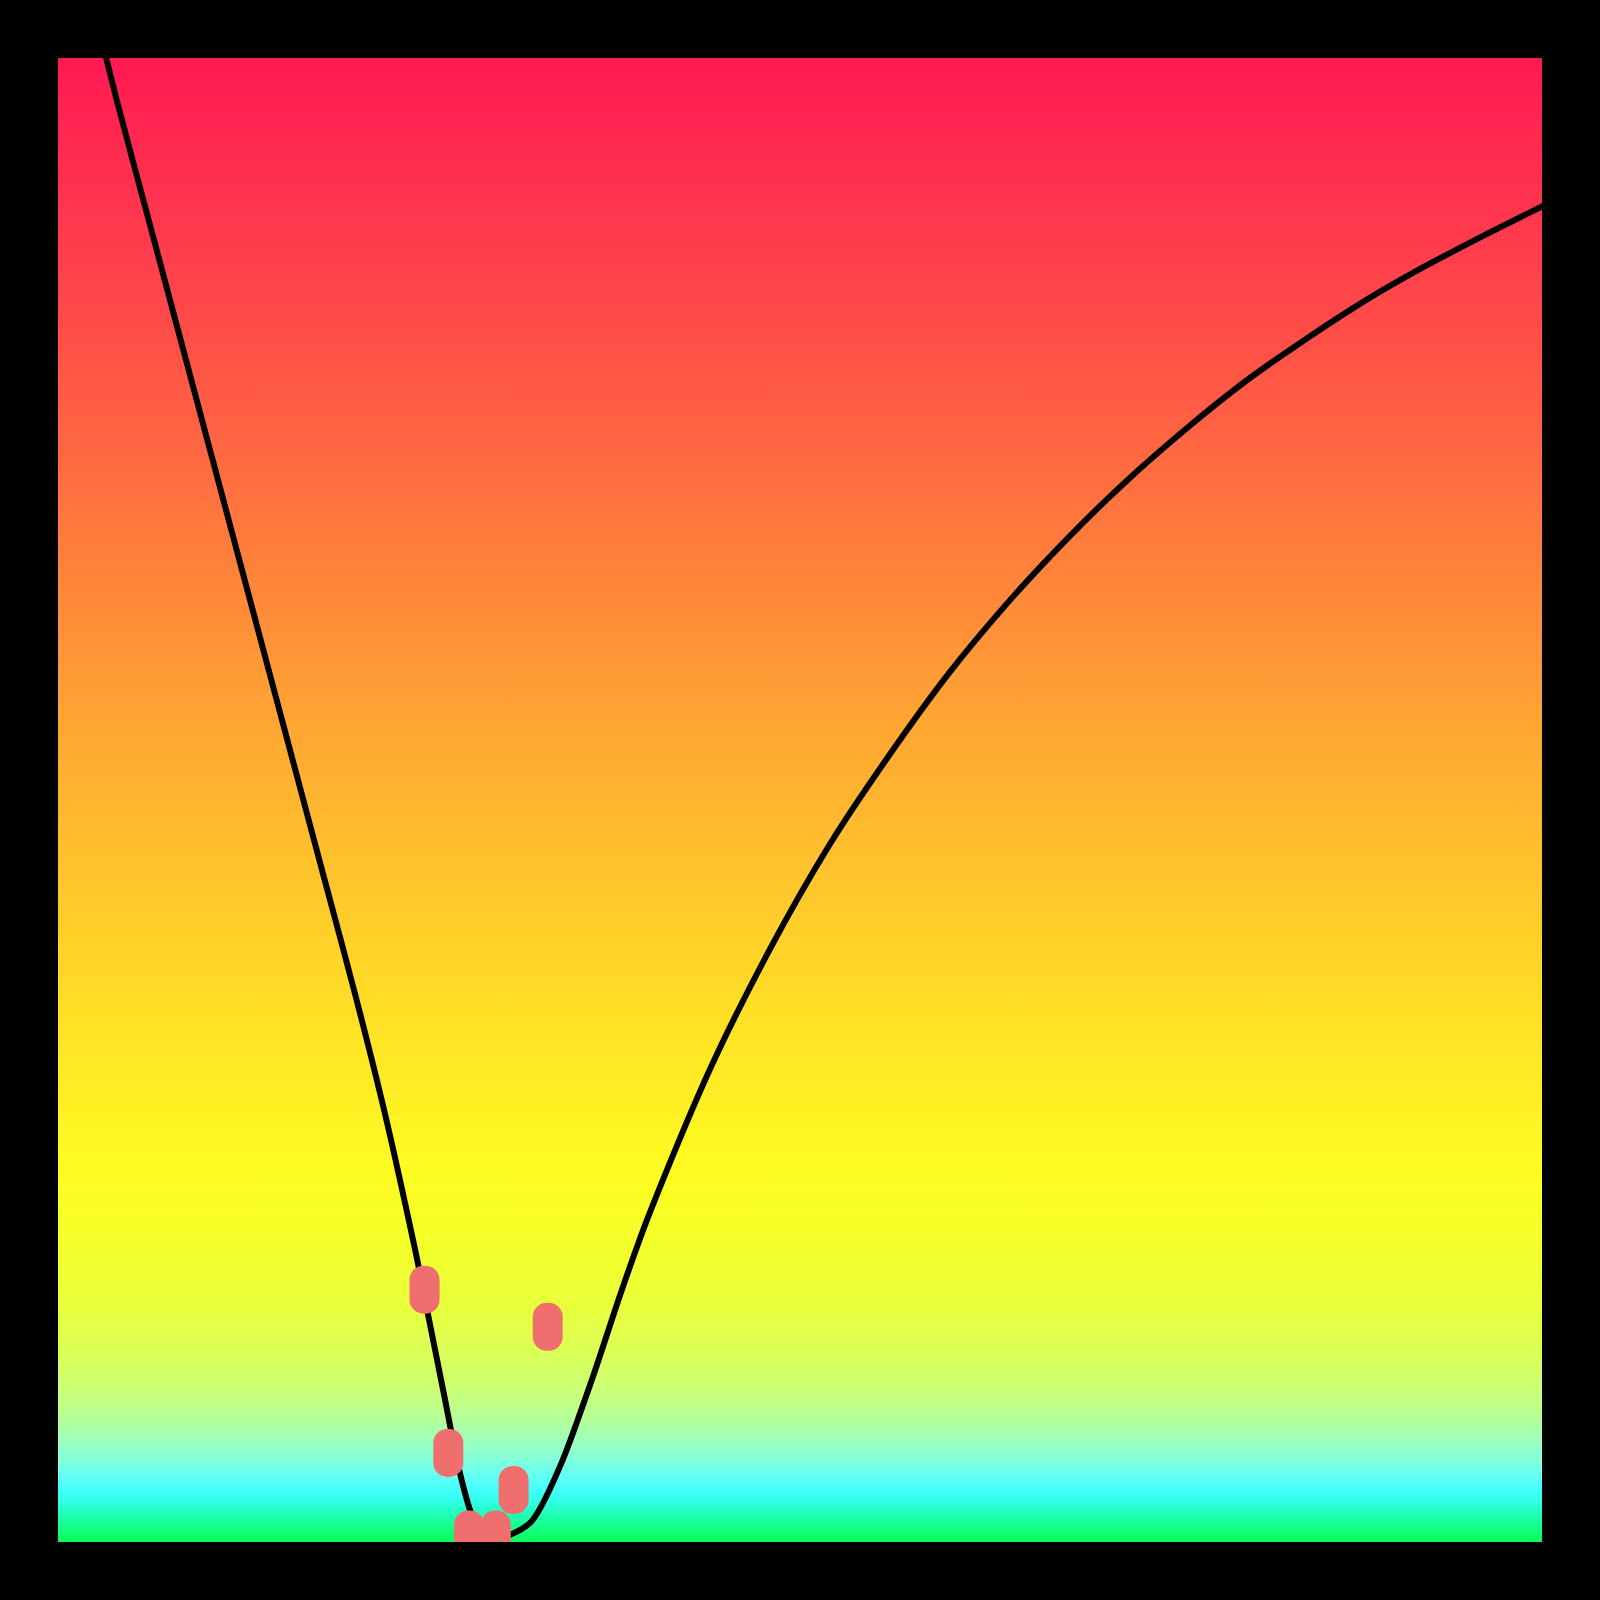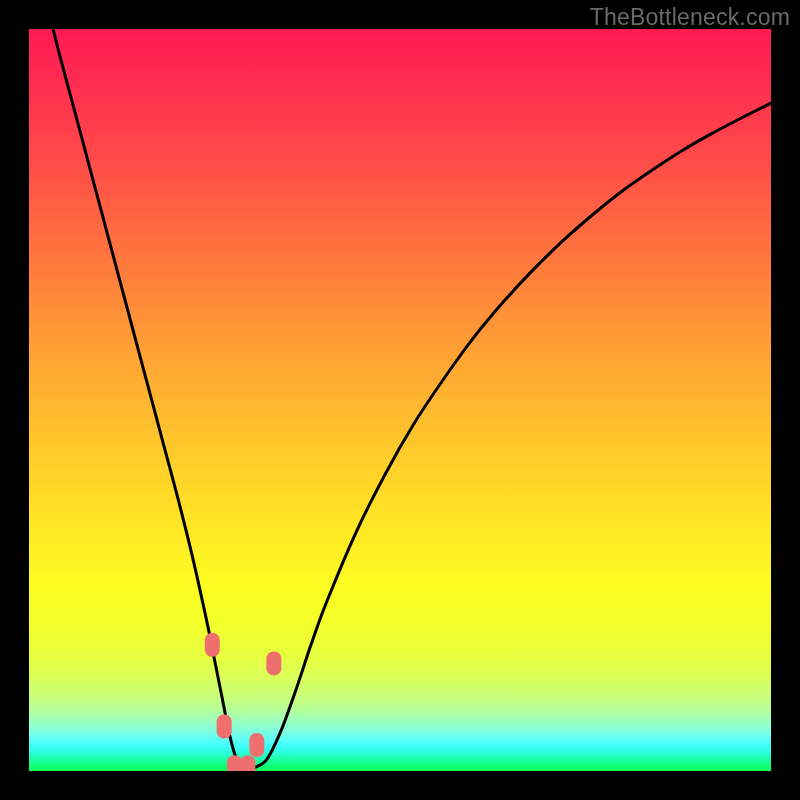--- a/index.html
+++ b/index.html
@@ -87,14 +87,13 @@
       <g id="marker-group">
           <rect x="175.77" y="603.86" width="15" height="24" rx="7" ry="7" fill="#ef6f6f" stroke="#d85a5a" stroke-width="0"></rect>
           <rect x="187.65" y="685.48" width="15" height="24" rx="7" ry="7" fill="#ef6f6f" stroke="#d85a5a" stroke-width="0"></rect>
           <rect x="198.03" y="726.29" width="15" height="24" rx="7" ry="7" fill="#ef6f6f" stroke="#d85a5a" stroke-width="0"></rect>
           <rect x="211.39" y="726.29" width="15" height="24" rx="7" ry="7" fill="#ef6f6f" stroke="#d85a5a" stroke-width="0"></rect>
           <rect x="220.29" y="704.03" width="15" height="24" rx="7" ry="7" fill="#ef6f6f" stroke="#d85a5a" stroke-width="0"></rect>
           <rect x="237.36" y="622.41" width="15" height="24" rx="7" ry="7" fill="#ef6f6f" stroke="#d85a5a" stroke-width="0"></rect>
         </g>
     </svg>
   </div>
-  <div class="attribution">TheBottleneck.com</div>
 </div>
 
 </body></html>

